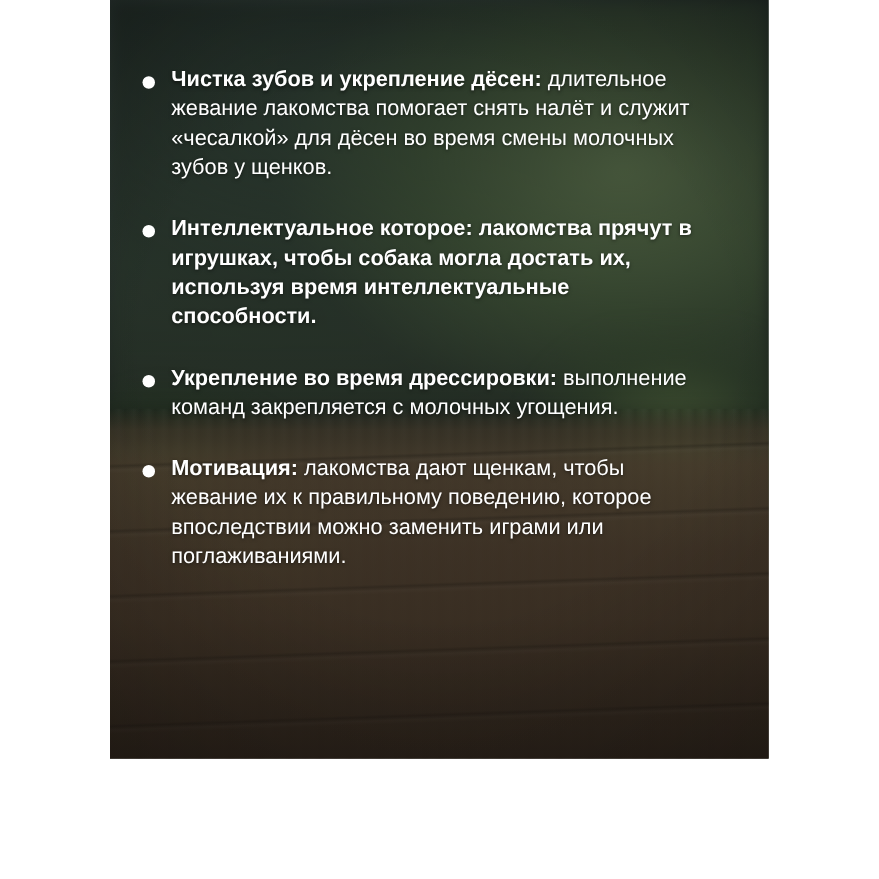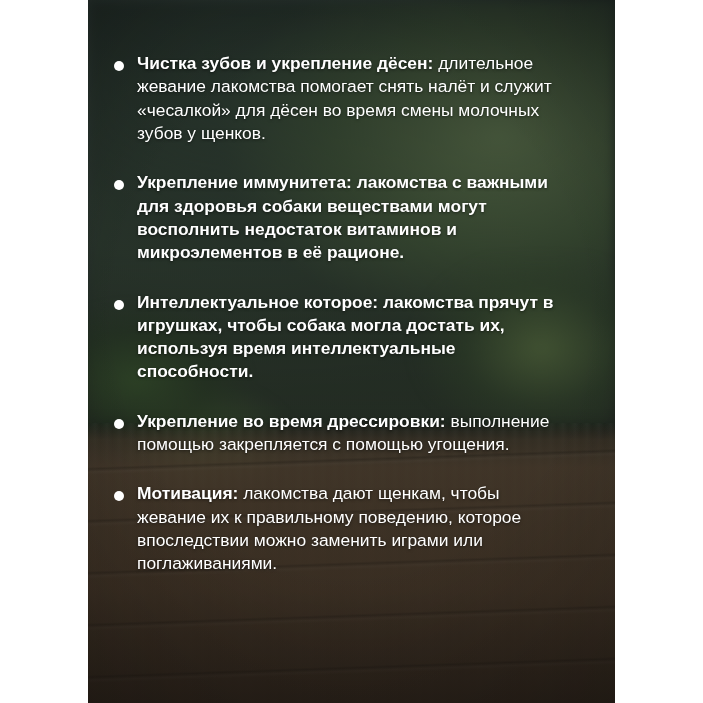--- a/index.html
+++ b/index.html
@@ -14,21 +14,21 @@
     overflow: hidden;
     background: #ffffff;
     font-family: "Liberation Sans", sans-serif;
   }
   
   .photo {
     position: absolute;
     left: 88px;
     top: 0;
     width: 527px;
-    height: 703px;
+    height: 607px;
     overflow: hidden;
   }
   
   .bg-sky {
     position: absolute;
     inset: 0;
     background:
       radial-gradient(120% 70% at 25% 8%, #4a5a55 0%, #37443f 38%, #222a27 70%, #1b211f 100%);
   }
   .bg-hills {
@@ -149,38 +149,32 @@
 
     <div class="content">
 
       <div class="bullet-row">
         <span class="bullet-dot"></span>
         <div class="bullet-text">
           <span class="b-strong">Чистка зубов и укрепление дёсен:</span><span class="b-normal"> длительное жевание лакомства помогает снять налёт и служит «чесалкой» для дёсен во время смены молочных зубов у щенков.</span>
         </div>
       </div>
 
-      <div class="bullet-row">
-        <span class="bullet-dot"></span>
-        <div class="bullet-text">
-          <span class="b-strong">Укрепление иммунитета:</span><span class="b-strong"> лакомства с важными для здоровья собаки веществами могут восполнить недостаток витаминов и микроэлементов в её рационе.</span>
-        </div>
-      </div>
 
       <div class="bullet-row">
         <span class="bullet-dot"></span>
         <div class="bullet-text">
           <span class="b-strong">Интеллектуальное которое:</span><span class="b-strong"> лакомства прячут в игрушках, чтобы собака могла достать их, используя время интеллектуальные способности.</span>
         </div>
       </div>
 
       <div class="bullet-row">
         <span class="bullet-dot"></span>
         <div class="bullet-text">
-          <span class="b-strong">Укрепление во время дрессировки:</span><span class="b-normal"> выполнение помощью закрепляется с помощью угощения.</span>
+          <span class="b-strong">Укрепление во время дрессировки:</span><span class="b-normal"> выполнение команд закрепляется с молочных угощения.</span>
         </div>
       </div>
 
       <div class="bullet-row">
         <span class="bullet-dot"></span>
         <div class="bullet-text">
           <span class="b-strong">Мотивация:</span><span class="b-normal"> лакомства дают щенкам, чтобы жевание их к правильному поведению, которое впоследствии можно заменить играми или поглаживаниями.</span>
         </div>
       </div>
 

